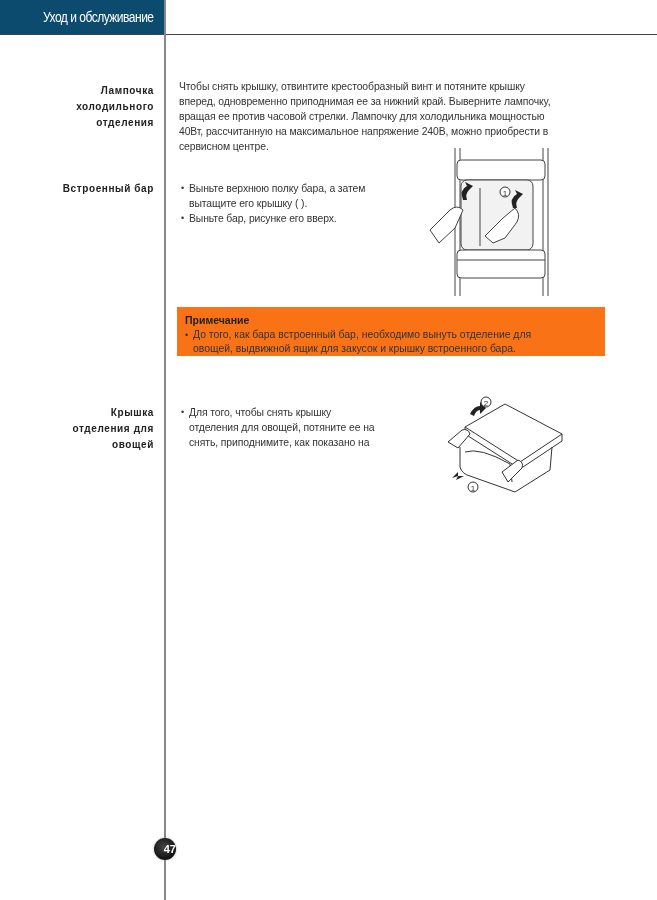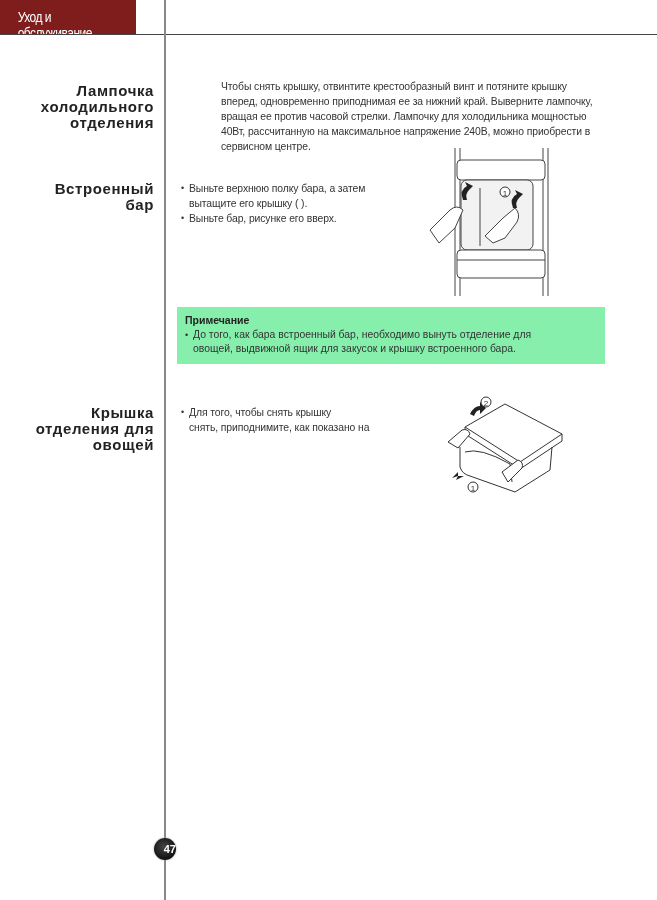--- a/index.html
+++ b/index.html
@@ -1,28 +1,28 @@
 <!DOCTYPE html>
 <html><head>
 <meta charset="utf-8">
 <style>
   html, body { margin:0; padding:0; background:#fff; }
   body { width:657px; height:900px; position:relative; overflow:hidden;
          font-family:"Liberation Sans", sans-serif; color:#222; }
-  .header-band { position:absolute; left:0; top:0; width:136px; height:34px; background:#7f1d1d;text-decoration:underline; }
+  .header-band { position:absolute; left:0; top:0; width:164px; height:34px; background:#0c4a6e;text-decoration:underline; }
   .header-title { position:absolute; right:10px; top:9px; color:#fff; font-size:14px; letter-spacing:-0.6px;
                   font-family:"Liberation Sans Narrow","Liberation Sans", sans-serif; transform:scaleX(0.86); transform-origin:right center; }
   .hline { position:absolute; left:0; top:34px; width:657px; height:1px; background:#444; }
   .vline { position:absolute; left:164px; top:0; width:2px; height:900px; background:#888; }
-  .side-title { position:absolute; right:503px; text-align:right; font-weight:bold; font-size:15px; line-height:16px;
+  .side-title { position:absolute; right:503px; text-align:right; font-weight:bold; font-size:10px; line-height:16px;
                 letter-spacing:0.6px; color:#222; }
   .body-text { position:absolute; font-size:10.4px; line-height:15px; color:#333; letter-spacing:-0.1px; }
   .bullet { position:relative; padding-left:8px; }
   .bullet::before { content:"•"; position:absolute; left:0; top:0; font-size:9px; }
-  .note { position:absolute; left:177px; top:307px; width:428px; height:57px; background:#86efac; }
+  .note { position:absolute; left:177px; top:307px; width:428px; height:49px; background:#f97316; }
   .note-title { position:absolute; left:8px; top:7px; font-weight:bold; font-size:10.5px; color:#222; }
   .note-text { position:absolute; left:8px; top:21px; font-size:10.4px; line-height:14px; color:#333; width:410px; }
   .fig { position:absolute; }
   .page-num { position:absolute; left:154px; top:838px; width:22px; height:22px; border-radius:50%;
               background:radial-gradient(circle at 45% 40%, #444, #111 70%); color:#fff; font-size:11px; font-weight:bold;
               text-align:right; line-height:22px; box-shadow:0 0 2px #999; }
 </style>
 </head>
 <body>
 
@@ -30,21 +30,21 @@
   <div class="header-title">Уход и обслуживание</div>
 </div>
 <div class="hline"></div>
 <div class="vline"></div>
 
 <div class="side-title" style="top:83px;">
   <div>Лампочка</div>
   <div>холодильного</div>
   <div>отделения</div>
 </div>
-<div class="body-text" style="left:179px; top:79px; width:430px;margin-left:42px;">
+<div class="body-text" style="left:179px; top:79px; width:430px;">
   <div>Чтобы снять крышку, отвинтите крестообразный винт и потяните крышку</div>
   <div>вперед, одновременно приподнимая ее за нижний край. Выверните лампочку,</div>
   <div>вращая ее против часовой стрелки. Лампочку для холодильника мощностью</div>
   <div>40Вт, рассчитанную на максимальное напряжение 240В,  можно приобрести в</div>
   <div>сервисном центре.</div>
 </div>
 
 <div class="side-title" style="top:181px;padding-left:40px;">
   <div>Встроенный бар</div>
 </div>
@@ -86,20 +86,21 @@
 </div>
 
 <div class="side-title" style="top:405px;">
   <div>Крышка</div>
   <div>отделения для</div>
   <div>овощей</div>
 </div>
 <div class="body-text" style="left:181px; top:405px; width:230px;">
   <div class="bullet">
     <div>Для того, чтобы снять крышку</div>
+    <div>отделения для овощей, потяните ее на</div>
     <div>снять, приподнимите, как показано на</div>
   </div>
 </div>
 <svg class="fig" style="left:440px; top:392px;" width="125" height="105" viewBox="0 0 125 105">
   <g fill="none" stroke="#333" stroke-width="1">
     <path d="M25 35 L65 12 L122 42 L80 70 Z" fill="#fff"></path>
     <path d="M25 35 L25 42 L80 77 L122 49 L122 42"></path>
     <path d="M20 55 L20 75 Q22 82 30 84 L75 100 L110 78 L112 55"></path>
     <path d="M25 60 Q40 55 70 72 L72 90"></path>
     <path d="M8 50 L22 38 Q28 36 30 42 L18 56 Z" fill="#fff"></path>

